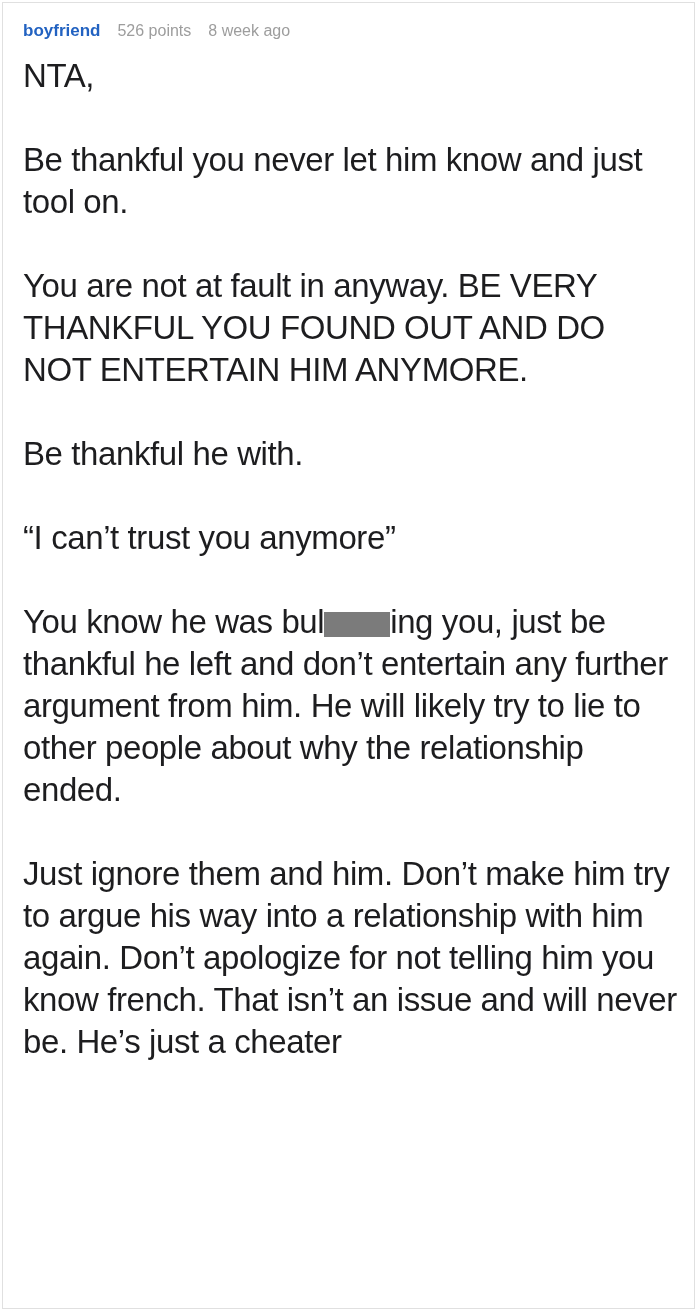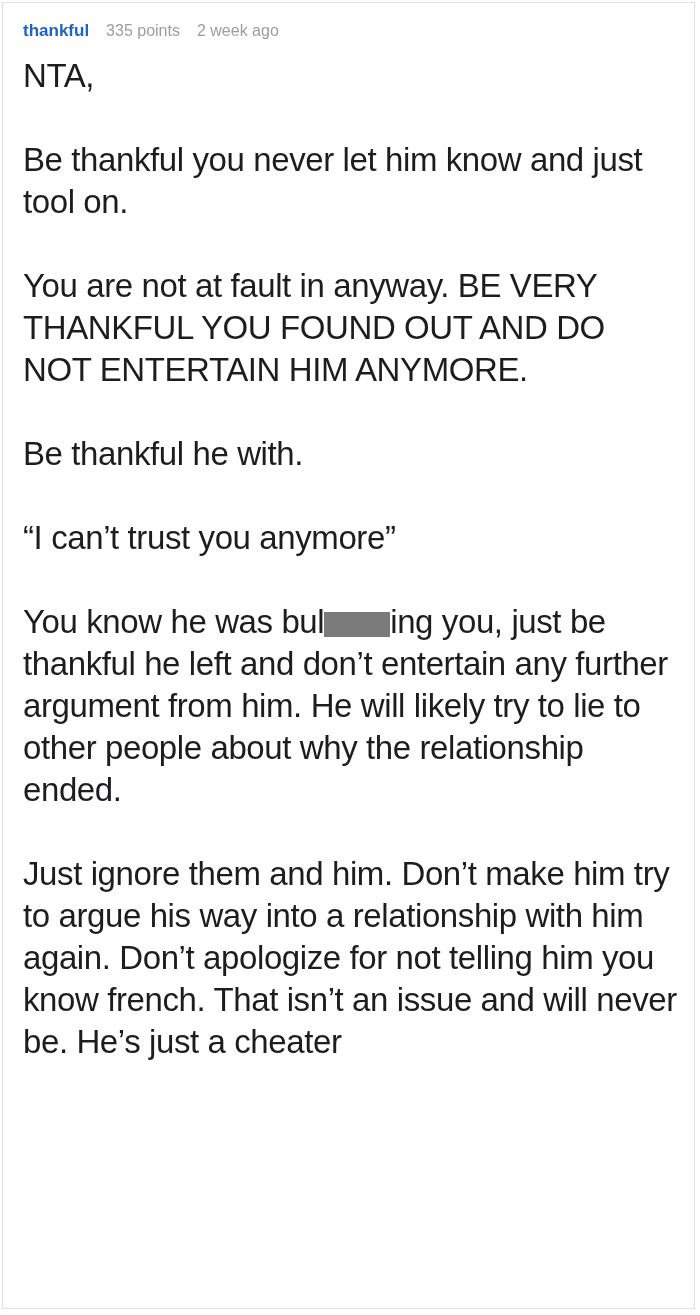--- a/index.html
+++ b/index.html
@@ -59,23 +59,23 @@
     height: 25px;
     background: #7b7b7b;
     vertical-align: -4px;
   }
 </style>
 </head>
 <body>
 
 <div class="comment-card">
   <div class="comment-header">
-    <a class="username">thankful</a>
-    <span class="meta">335 points</span>
-    <span class="meta">2 week ago</span>
+    <a class="username">boyfriend</a>
+    <span class="meta">526 points</span>
+    <span class="meta">8 week ago</span>
   </div>
   <div class="comment-body">
     <p>NTA,</p>
     <p>Be thankful you never let him know and just tool on.</p>
     <p>You are not at fault in anyway. BE VERY THANKFUL YOU FOUND OUT AND DO NOT ENTERTAIN HIM ANYMORE.</p>
     <p>Be thankful he with.</p>
     <p>“I can’t trust you anymore”</p>
     <p><span>You know he was bul</span><span class="censor"></span><span>ing you, just be thankful he left and don’t entertain any further argument from him. He will likely try to lie to other people about why the relationship ended.</span></p>
     <p>Just ignore them and him. Don’t make him try to argue his way into a relationship with him again. Don’t apologize for not telling him you know french. That isn’t an issue and will never be. He’s just a cheater</p>
   </div>

